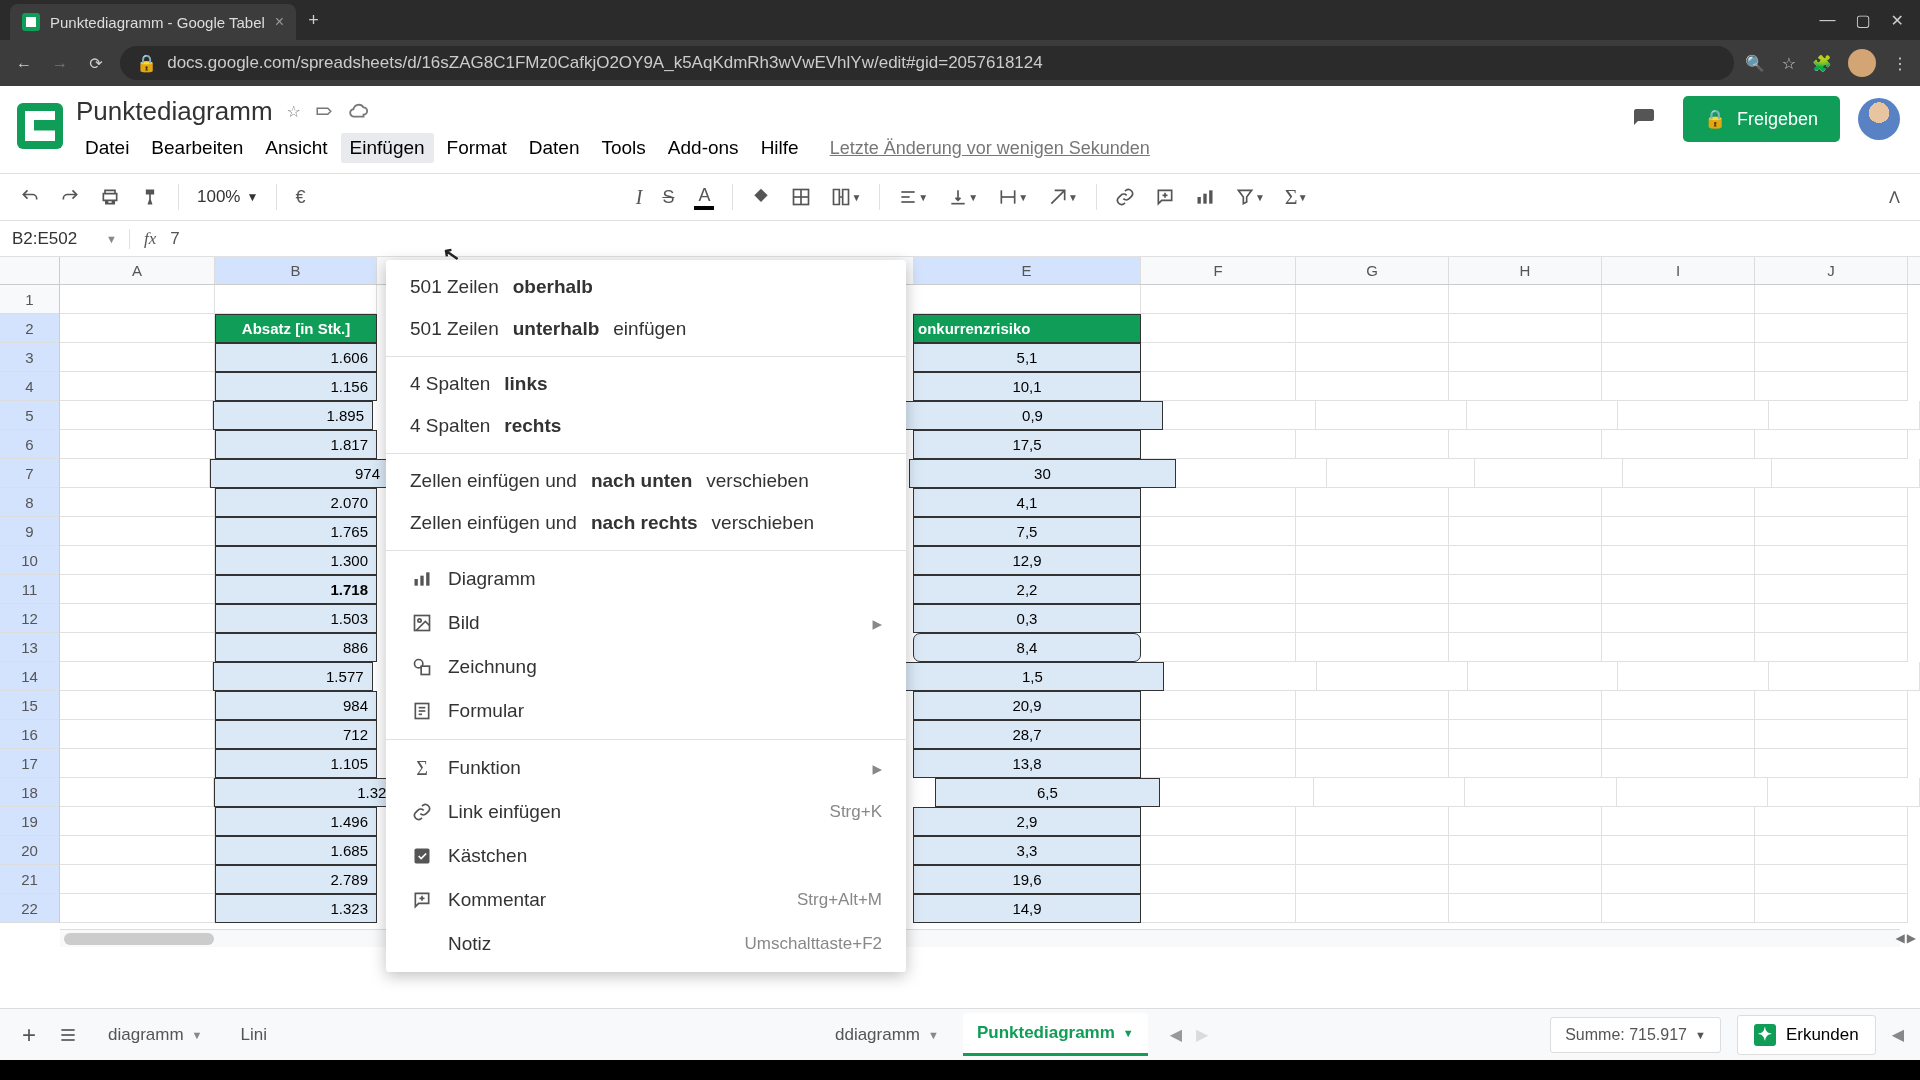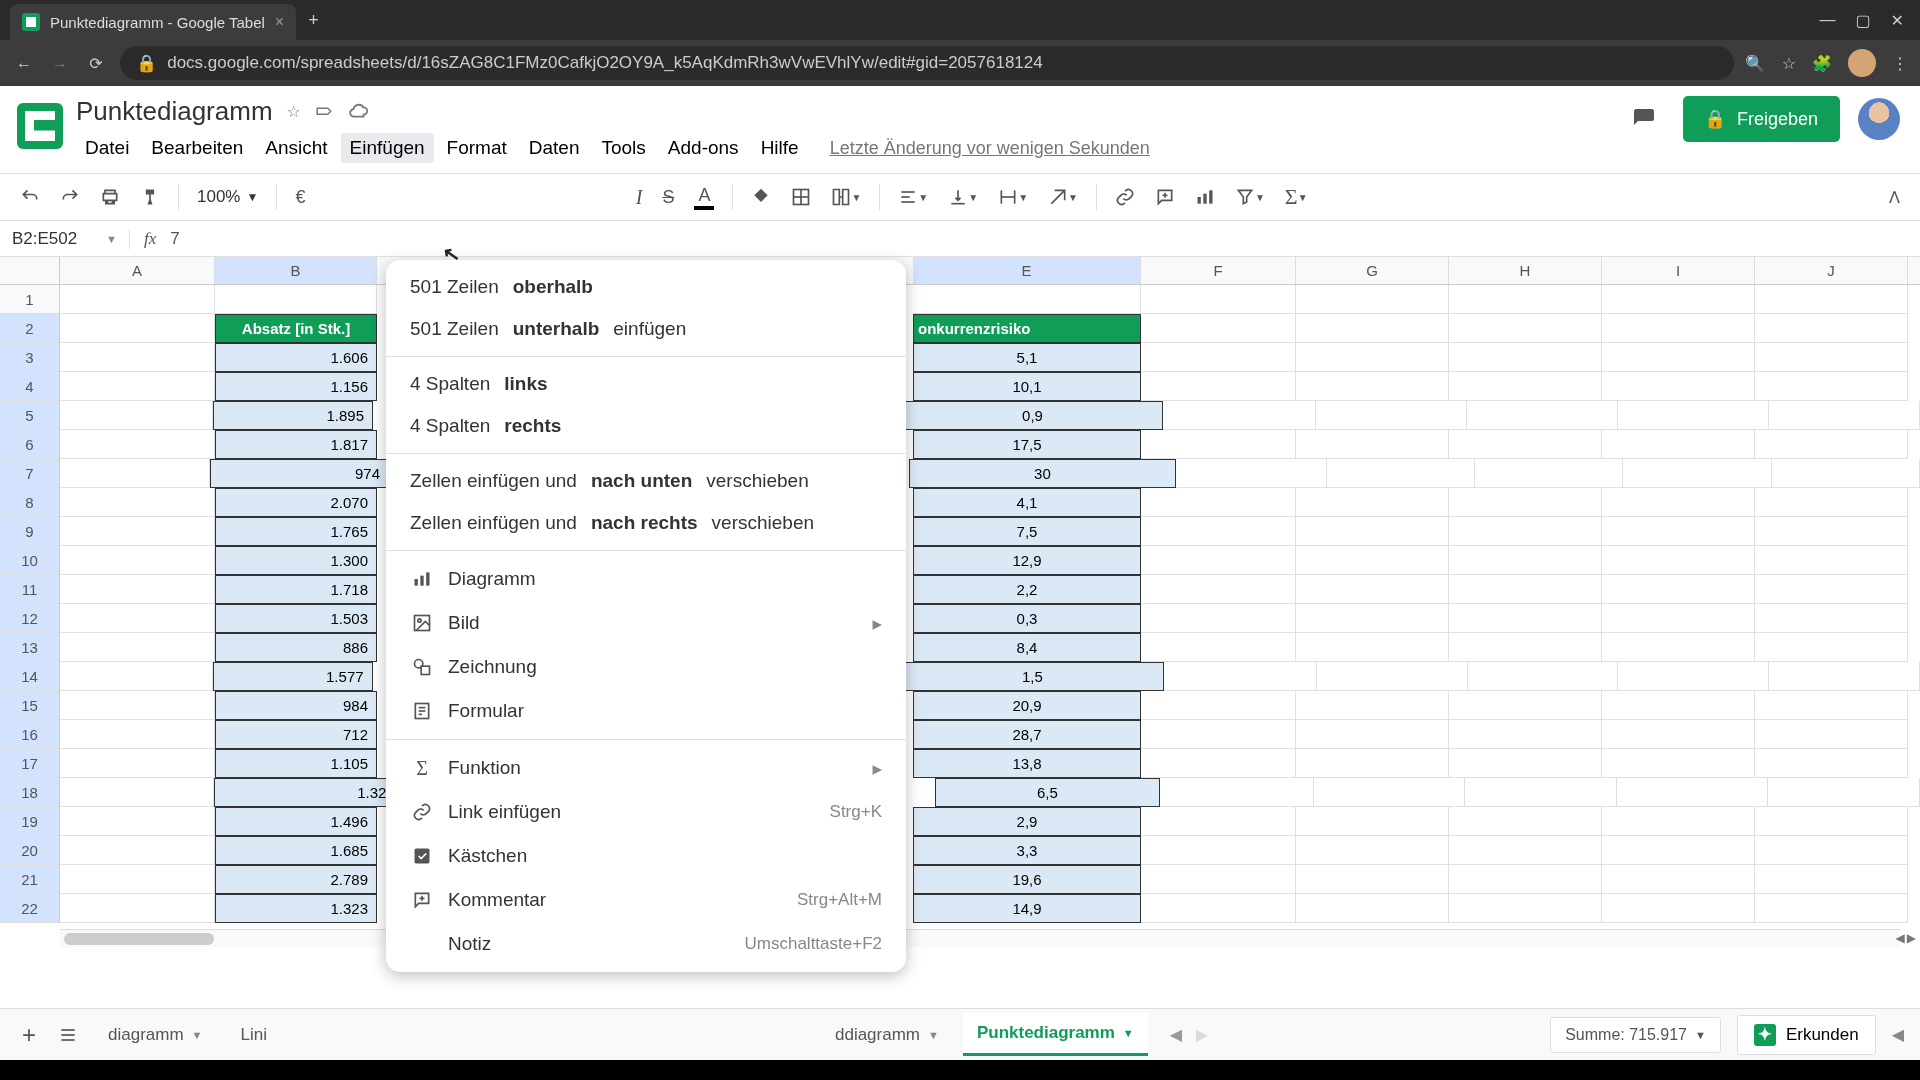--- a/index.html
+++ b/index.html
@@ -49,21 +49,21 @@
 .col-h.sel{background:#d3e3fd}
 .row-headers{position:absolute;top:28px;left:0;width:60px;bottom:0}
 .row-h{height:29px;border-bottom:1px solid #ddd;border-right:1px solid #ccc;text-align:center;font-size:15px;color:#555;line-height:29px;background:#f8f9fa}
 .row-h.sel{background:#d3e3fd}
 .cells{position:absolute;top:28px;left:60px;right:0;bottom:0}
 .row{display:flex;height:29px}
 .cell{border-right:1px solid #e0e0e0;border-bottom:1px solid #e0e0e0;font-size:15px;display:flex;align-items:center;justify-content:center;overflow:hidden;white-space:nowrap}
 .cell.hdr{background:#0f9d58;color:#fff;font-weight:bold;border:1px solid #333}
 .cell.data{border:1px solid #333;background:#dbe9f7;justify-content:flex-end;padding-right:8px}
 .cell.data.center{justify-content:center;padding-right:0}
-.dropdown{position:absolute;top:174px;left:386px;width:520px;background:#fff;box-shadow:0 4px 16px rgba(0,0,0,0.25);border-radius:14px;z-index:100;padding:6px 0;max-height:830px;overflow:hidden}
+.dropdown{position:absolute;top:174px;left:386px;width:520px;background:#fff;box-shadow:0 4px 16px rgba(0,0,0,0.25);border-radius:3px;z-index:100;padding:6px 0;max-height:830px;overflow:hidden}
 .dd-item{padding:10px 24px;font-size:19px;color:#333;cursor:pointer;display:flex;align-items:center;gap:14px}
 .dd-sep{height:1px;background:#e0e0e0;margin:6px 0}
 .dd-icon{width:24px;height:24px;display:inline-flex;align-items:center;justify-content:center;color:#555}
 .dd-shortcut{margin-left:auto;color:#888;font-size:17px}
 .dd-arrow{margin-left:auto;color:#888}
 .cursor{position:absolute;top:156px;left:443px;z-index:200;font-size:20px;color:#222;transform:rotate(-10deg)}
 .cursor::after{content:"↖";font-weight:bold}
 .hscroll{position:absolute;bottom:26px;left:60px;right:20px;height:18px;background:#f8f9fa;border-top:1px solid #ddd}
 .hscroll-thumb{width:150px;height:12px;background:#ccc;border-radius:6px;margin:3px 0 0 4px}
 .vscroll-arrows{position:absolute;right:4px;bottom:28px;display:flex;gap:2px;font-size:12px;color:#777}
@@ -430,21 +430,21 @@
             <div style="width: 536px;"></div>
             <div class="cell data center" style="width: 228px;">12,9</div>
             <div class="cell" style="width: 155px;"></div>
             <div class="cell" style="width: 153px;"></div>
             <div class="cell" style="width: 153px;"></div>
             <div class="cell" style="width: 153px;"></div>
             <div class="cell" style="width: 153px;"></div>
           </div>
           <div class="row">
             <div class="cell" style="width: 155px;"></div>
-            <div class="cell data" style="width: 162px;">1.718</div>
+            <div class="cell data" style="width: 162px; font-weight: bold;">1.718</div>
             <div style="width: 536px;"></div>
             <div class="cell data center" style="width: 228px;">2,2</div>
             <div class="cell" style="width: 155px;"></div>
             <div class="cell" style="width: 153px;"></div>
             <div class="cell" style="width: 153px;"></div>
             <div class="cell" style="width: 153px;"></div>
             <div class="cell" style="width: 153px;"></div>
           </div>
           <div class="row">
             <div class="cell" style="width: 155px;"></div>
@@ -454,21 +454,21 @@
             <div class="cell" style="width: 155px;"></div>
             <div class="cell" style="width: 153px;"></div>
             <div class="cell" style="width: 153px;"></div>
             <div class="cell" style="width: 153px;"></div>
             <div class="cell" style="width: 153px;"></div>
           </div>
           <div class="row">
             <div class="cell" style="width: 155px;"></div>
             <div class="cell data" style="width: 162px;">886</div>
             <div style="width: 536px;"></div>
-            <div class="cell data center" style="width: 228px;">8,4</div>
+            <div class="cell data center" style="width: 228px; border-radius: 7px;">8,4</div>
             <div class="cell" style="width: 155px;"></div>
             <div class="cell" style="width: 153px;"></div>
             <div class="cell" style="width: 153px;"></div>
             <div class="cell" style="width: 153px;"></div>
             <div class="cell" style="width: 153px;"></div>
           </div>
           <div class="row">
             <div class="cell" style="width: 155px;"></div>
             <div class="cell data" style="width: 162px;">1.577</div>
             <div style="width: 536px;"></div>

